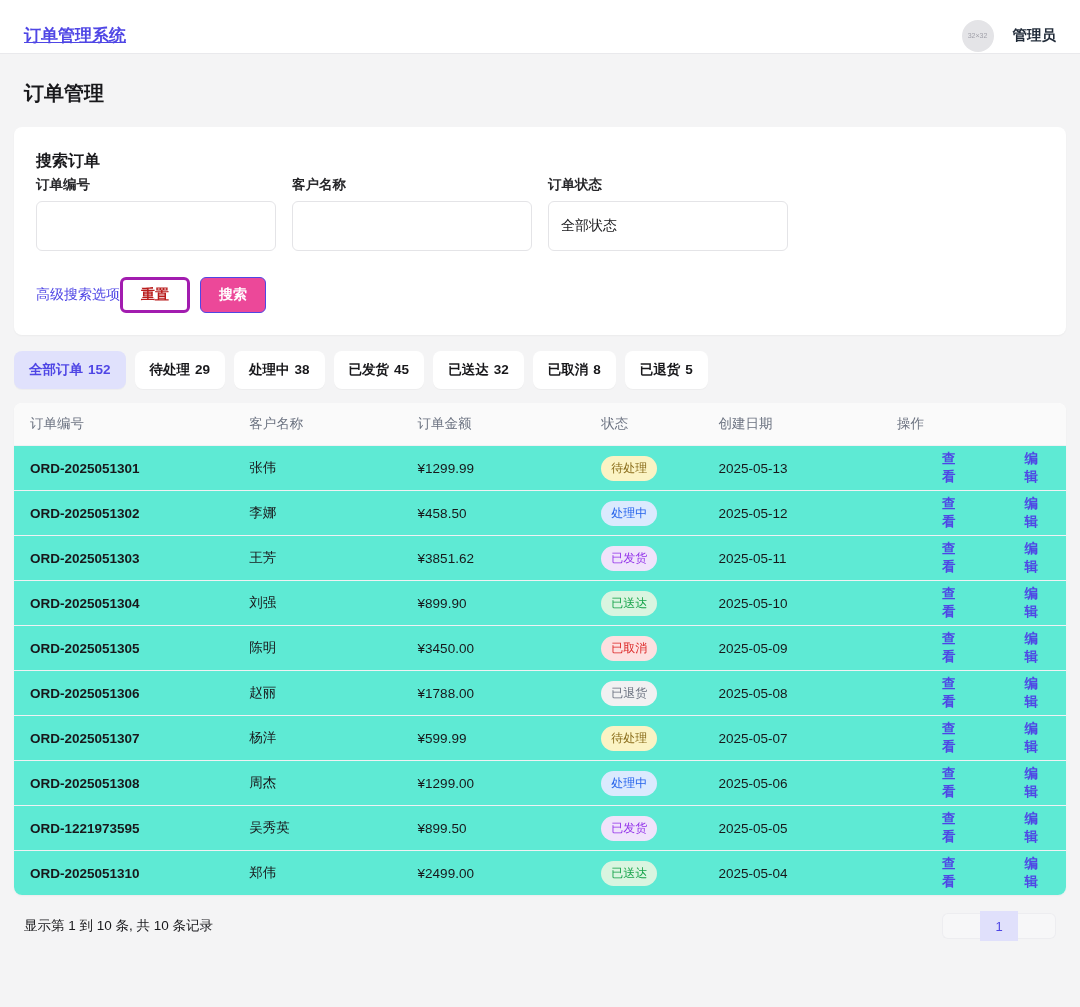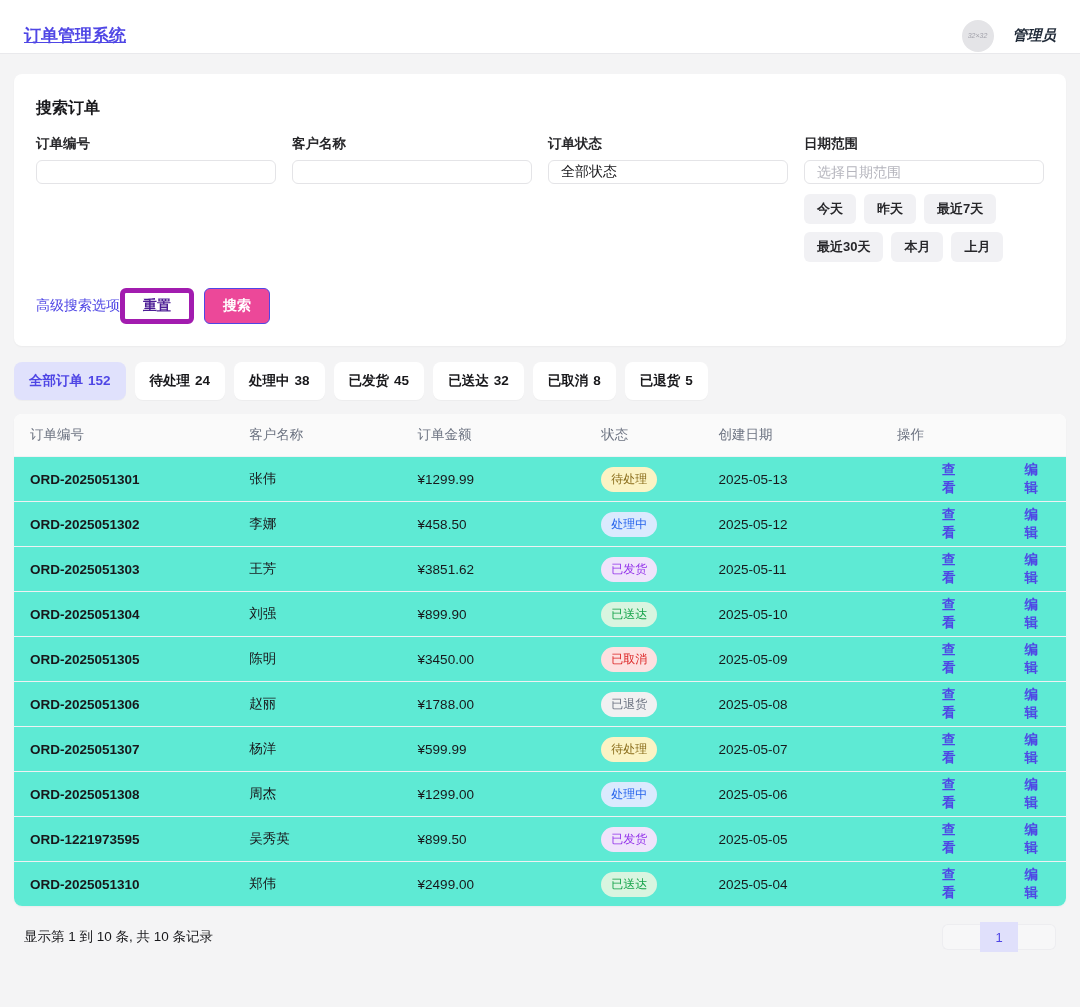--- a/index.html
+++ b/index.html
@@ -10,61 +10,61 @@
     color: #18181b;
     font-size: 14px;
   }
   
   .topbar {
     height: 54px; background: #ffffff; border-bottom: 1px solid #e9e9ec;
     display: flex; align-items: center; justify-content: space-between;
     padding: 18px 24px 0 24px;
   }
   .brand { color: #4f46e5; font-size: 17px; font-weight: bold; }
-  .userbox { display: flex; align-items: center; gap: 19px; font-style: italic; }
+  .userbox { display: flex; align-items: center; gap: 19px; }
   .avatar {
     width: 32px; height: 32px; border-radius: 50%;
     background: #e4e4e7; color: #a1a1aa; font-size: 7px;
     display: flex; align-items: center; justify-content: center;
   }
   .username { font-size: 14.5px; font-weight: bold; color: #1f2937; }
 
   
   .container { padding: 0 14px; }
   .page-title { font-size: 20px; font-weight: bold; margin: 26px 10px 0 10px; }
 
   
   .card {
     background: #fff; border-radius: 8px; margin-top: 20px;
     box-shadow: 0 1px 2px rgba(0,0,0,.04);
   }
   .search-card { padding: 24px 22px 22px 22px; }
-  .search-title { font-size: 16px; font-weight: bold; margin-bottom: 16px; font-family: Liberation Mono, monospace; }
+  .search-title { font-size: 16px; font-weight: bold; margin-bottom: 4px; font-family: Liberation Mono, monospace; }
   .search-grid { display: grid; grid-template-columns: repeat(4, 1fr); gap: 16px; }
   .field-label { font-size: 13.5px; font-weight: bold; color: #27272a; display: block; margin-bottom: 7px; }
   .field input, .field .select {
-    width: 100%; height: 24px; border: 1px solid #e4e4e7; border-radius: 6px;
+    width: 100%; height: 50px; border: 1px solid #e4e4e7; border-radius: 6px;
     padding: 0 12px; font-size: 14px; background: #fff; color: #18181b;
     font-family: inherit; display: flex; align-items: center;
   }
   .field input::placeholder { color: #b5b5bd; }
   .quick-ranges { display: flex; flex-wrap: wrap; gap: 8px; margin-top: 10px; }
   .quick-btn {
     background: #f1f1f4; border: none; border-radius: 6px;
     padding: 6px 13px; font-size: 13px; color: #27272a; cursor: pointer;
     font-family: inherit; font-weight: bold;
   }
   .search-footer { display: flex; justify-content: flex-start; align-items: center; margin-top: 26px; }
   .adv-link { color: #4f46e5; font-size: 14px; text-decoration: none; }
   .footer-btns { display: flex; gap: 10px; }
   .btn {
     height: 36px; padding: 0 18px; border-radius: 6px; font-size: 14px;
     cursor: pointer; font-family: inherit; font-weight: bold;
   }
-  .btn-reset { background: #fff; border: 5px solid #a21caf; color: #4c1d95; }
+  .btn-reset { background: #fff; border: 3px solid #a21caf; color: #b91c1c; }
   .btn-primary { background: #ec4899; border: 1px solid #4f46e5; color: #fff; }
 
   
   .tabs { display: flex; gap: 9px; margin: 16px 0 0 0; flex-wrap: wrap; }
   .tab {
     background: #fff; border: none; border-radius: 8px; padding: 10px 15px;
     font-size: 13.5px; color: #18181b; cursor: pointer; font-family: inherit;
     box-shadow: 0 1px 1px rgba(0,0,0,.03); font-weight: bold;
   }
   .tab .count { margin-left: 5px; font-weight: bold; margin-top: 24px; }
@@ -112,61 +112,50 @@
 
 <header class="topbar">
   <a class="brand" href="#">订单管理系统</a>
   <div class="userbox">
     <span class="avatar">32×32</span>
     <span class="username">管理员</span>
   </div>
 </header>
 
 <main class="container">
+  <h1 class="page-title">订单管理</h1>
 
   <section class="card search-card">
     <h2 class="search-title">搜索订单</h2>
     <div class="search-grid">
       <div class="field">
         <label class="field-label">订单编号</label>
         <input type="text" style="">
       </div>
       <div class="field">
         <label class="field-label">客户名称</label>
         <input type="text" style="">
       </div>
       <div class="field">
         <label class="field-label">订单状态</label>
         <div class="select">全部状态</div>
       </div>
-      <div class="field">
-        <label class="field-label">日期范围</label>
-        <input type="text" placeholder="选择日期范围" style="">
-        <div class="quick-ranges" id="quick-ranges">
-            <button class="quick-btn">今天</button>
-            <button class="quick-btn">昨天</button>
-            <button class="quick-btn">最近7天</button>
-            <button class="quick-btn">最近30天</button>
-            <button class="quick-btn">本月</button>
-            <button class="quick-btn">上月</button>
-          </div>
-      </div>
     </div>
     <div class="search-footer">
       <a class="adv-link" href="#">高级搜索选项</a>
       <div class="footer-btns">
         <button class="btn btn-reset">重置</button>
         <button class="btn btn-primary">搜索</button>
       </div>
     </div>
   </section>
 
   <nav class="tabs" id="tabs">
       <button class="tab active"><span>全部订单</span><span class="count">152</span></button>
-      <button class="tab"><span>待处理</span><span class="count">24</span></button>
+      <button class="tab"><span>待处理</span><span class="count">29</span></button>
       <button class="tab"><span>处理中</span><span class="count">38</span></button>
       <button class="tab"><span>已发货</span><span class="count">45</span></button>
       <button class="tab"><span>已送达</span><span class="count">32</span></button>
       <button class="tab"><span>已取消</span><span class="count">8</span></button>
       <button class="tab"><span>已退货</span><span class="count">5</span></button>
     </nav>
 
   <section class="card table-card">
     <div class="trow thead" id="thead">
         <div>订单编号</div>

